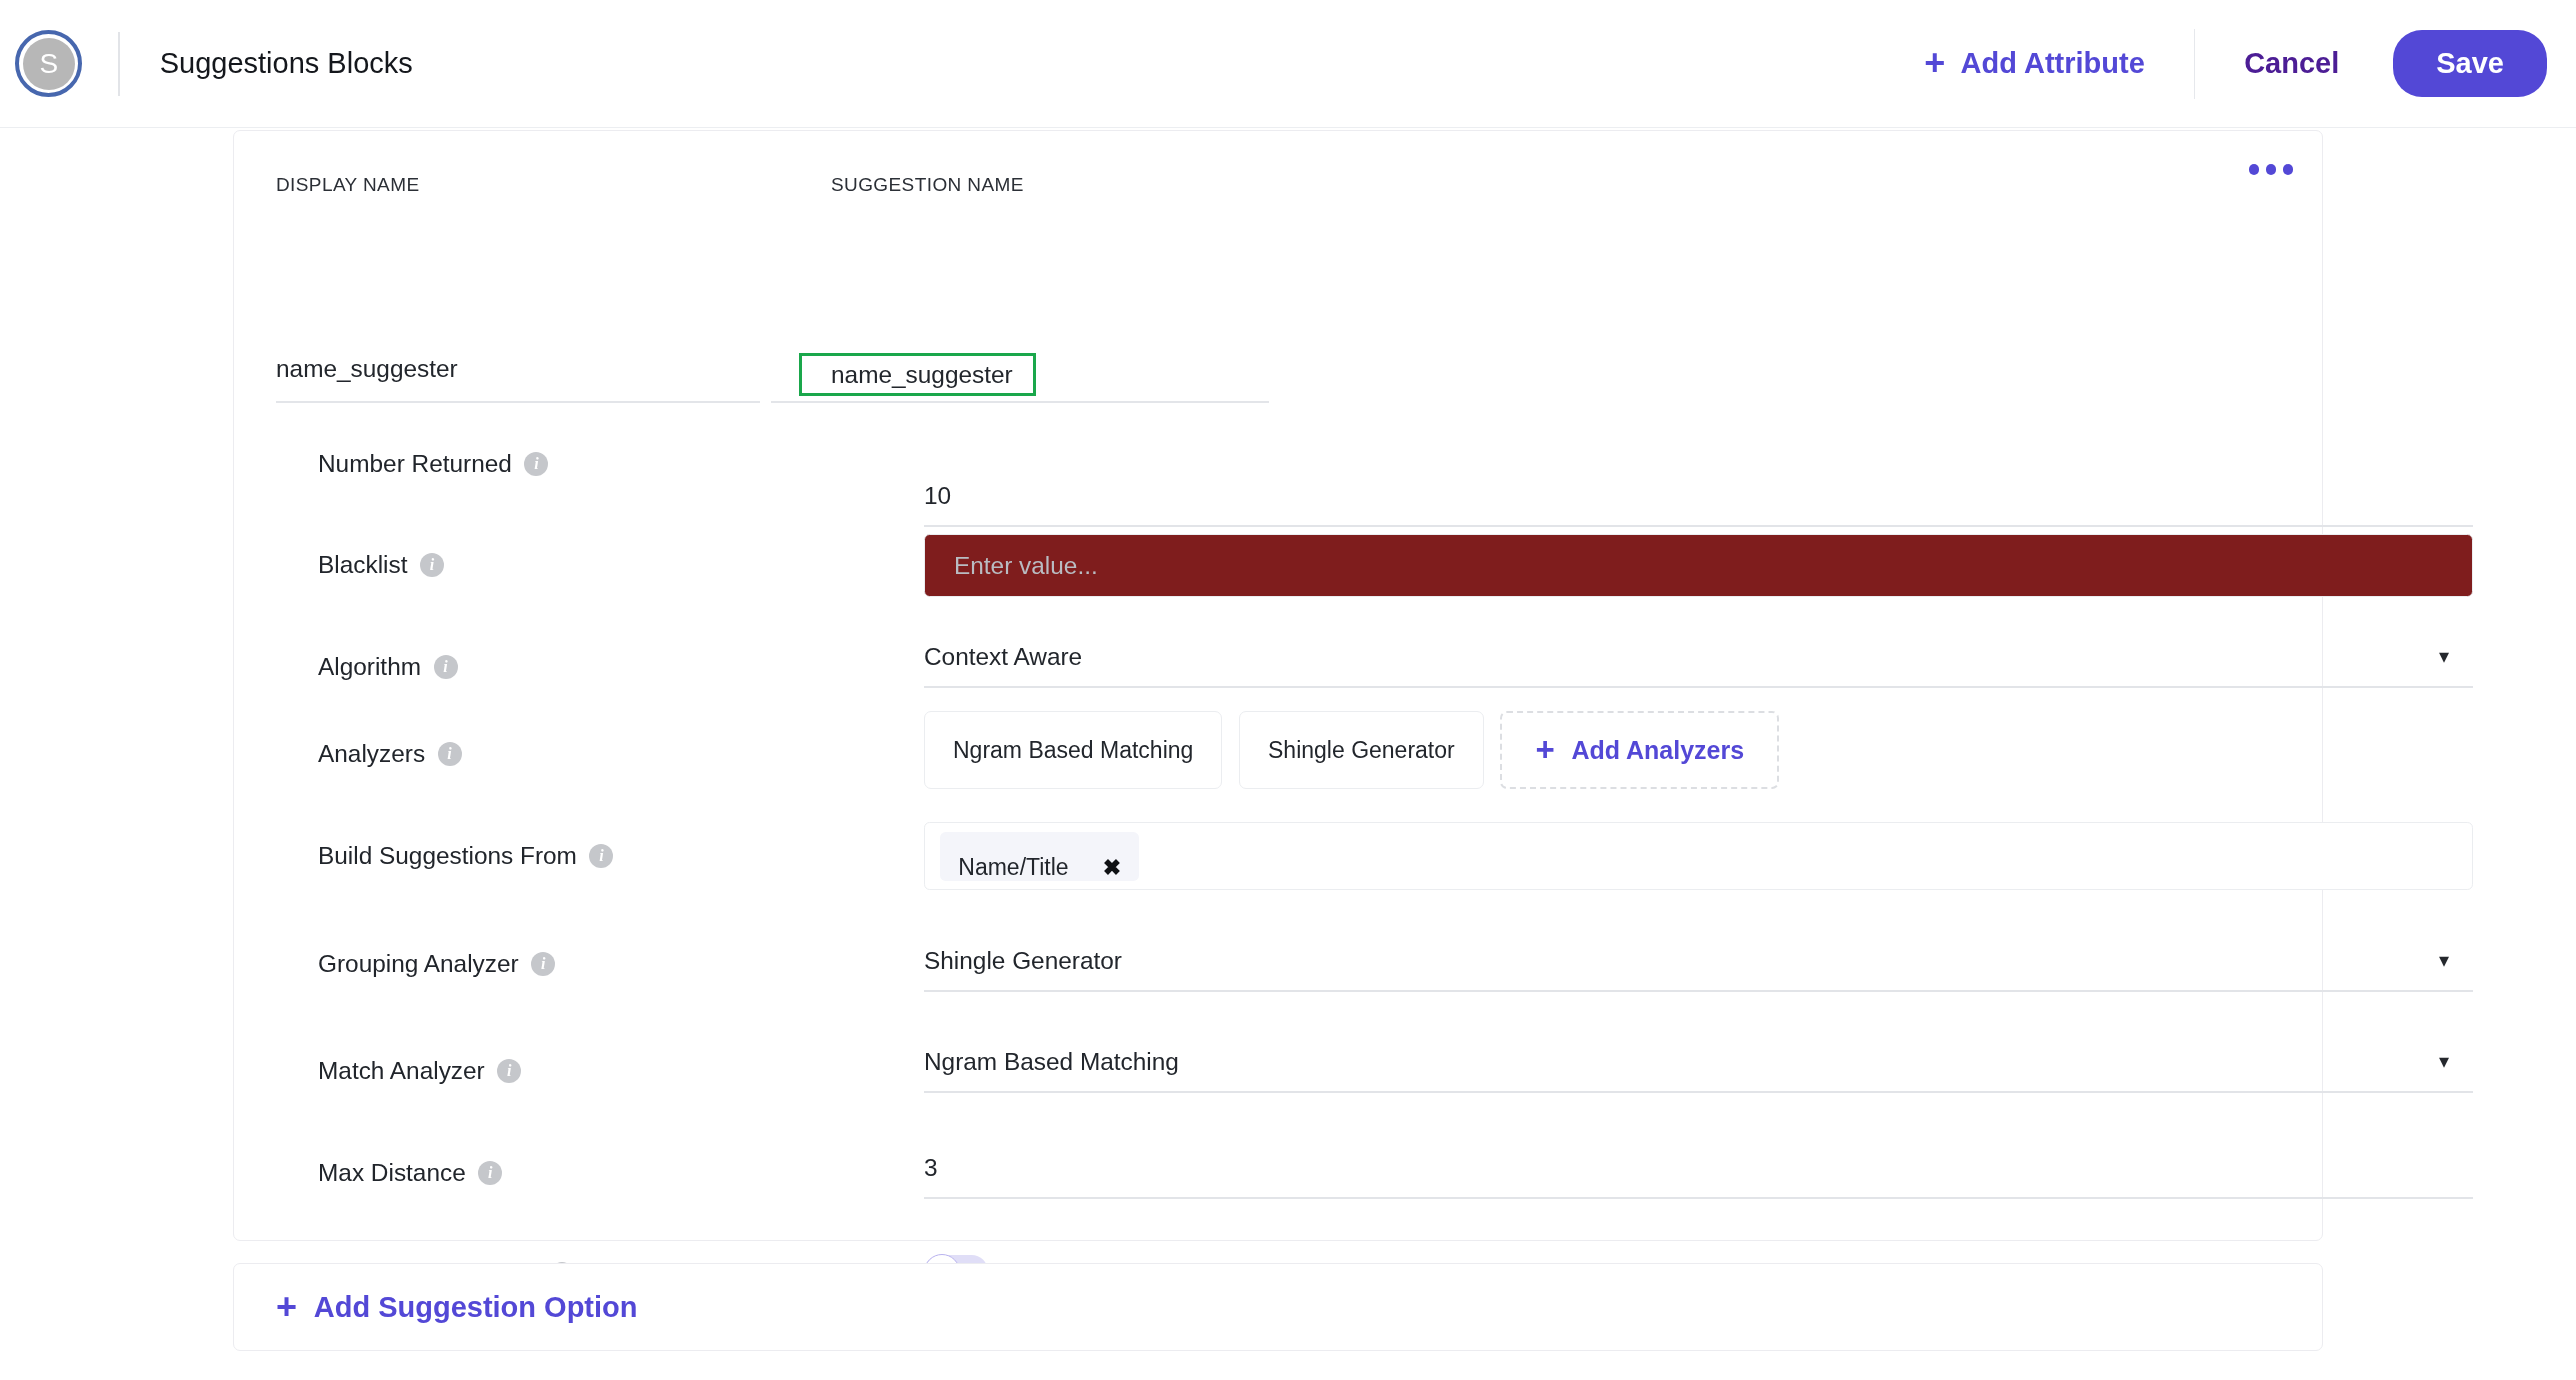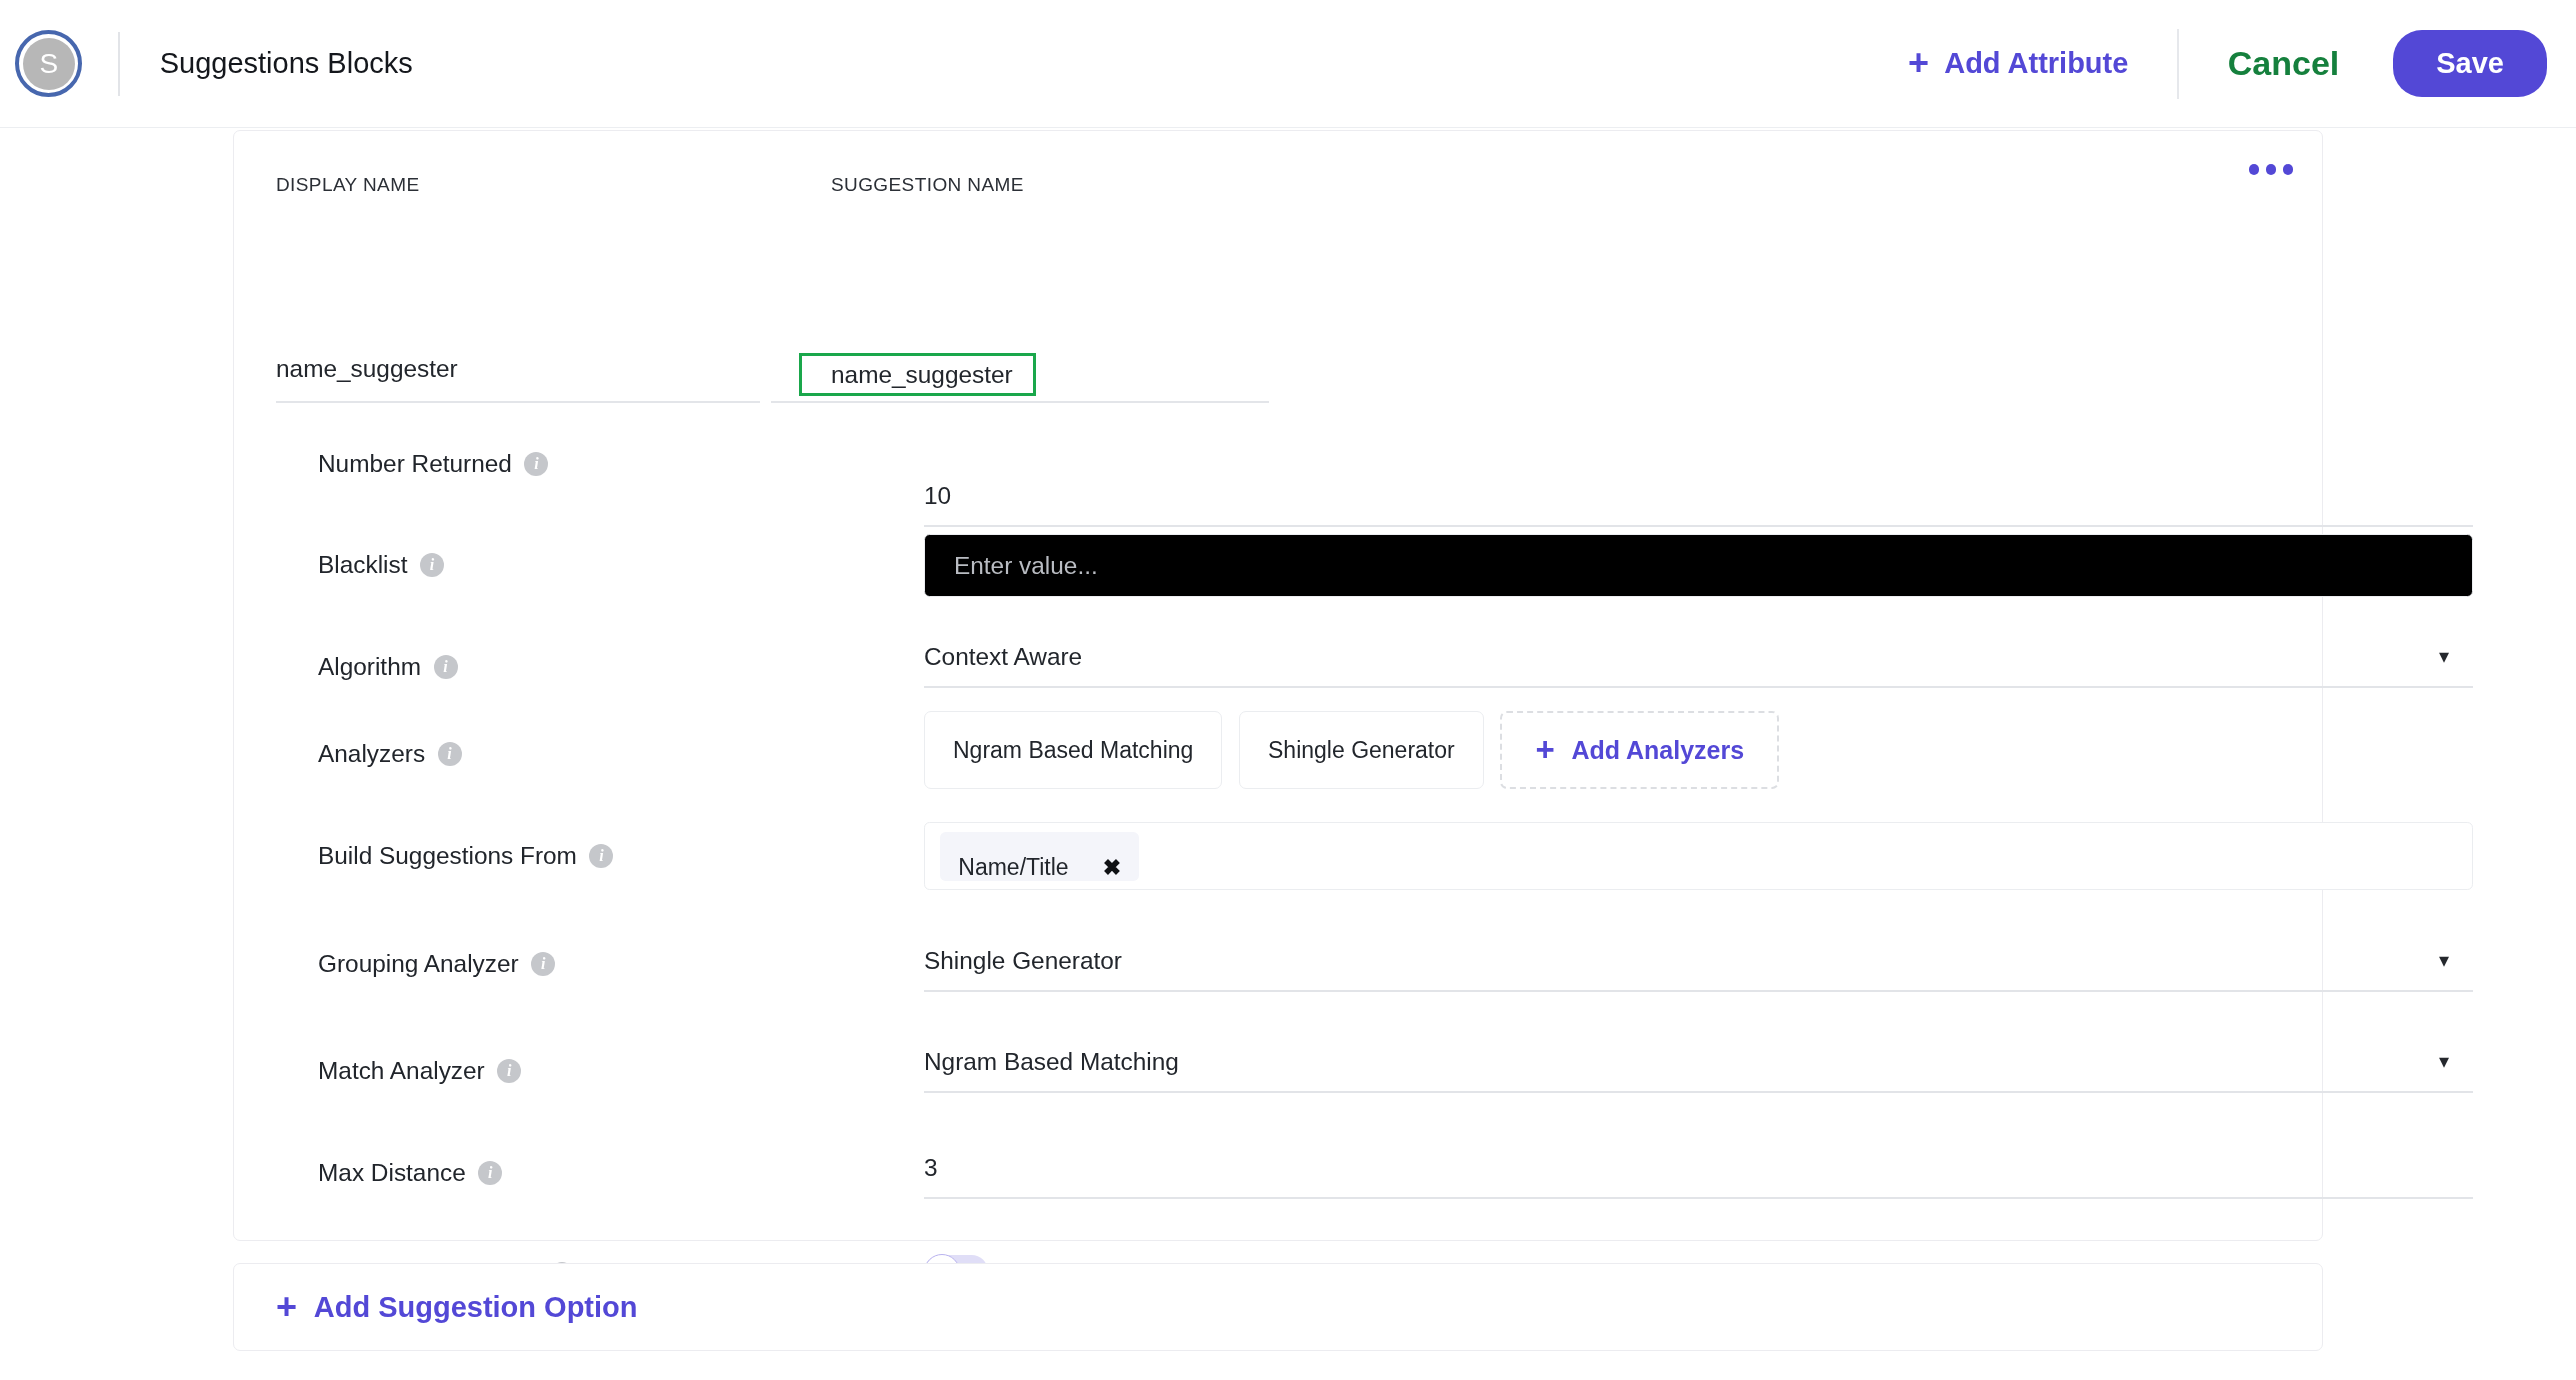--- a/index.html
+++ b/index.html
@@ -65,22 +65,22 @@
     cursor: pointer;
     white-space: nowrap;
   }
   #add-attribute-btn .plus { font-size: 36px; line-height: 0.8; font-weight: bold; }
   #topbar-sep {
     width: 1.4px; height: 70px;
     background: #e6e8ec;
     margin: 0 49px;
   }
   #cancel-btn {
-    color: #15803d;
-    font-size: 34px;
+    color: #4c1d95;
+    font-size: 29px;
     font-weight: bold;
     cursor: pointer;
     white-space: nowrap;
   }
   #save-btn {
     margin-left: 54px;
     margin-right: 29px;
     background: #5348d6;
     color: #ffffff;
     font-size: 29px;
@@ -195,21 +195,21 @@
   .fbox {
     position: absolute;
     left: 690px;
     width: 1549px;
     height: 63px;
     border: 1.4px solid #ebedf0;
     border-radius: 5.6px;
     display: flex; align-items: center;
     padding-left: 29px;
     font-size: 24.4px;
-    background: #000000;
+    background: #7f1d1d;
   }
   .ph { color: #b9bcc2; }
 
   
   #analyzer-btns {
     position: absolute;
     left: 690px;
     display: flex;
     gap: 16.7px;
   }

